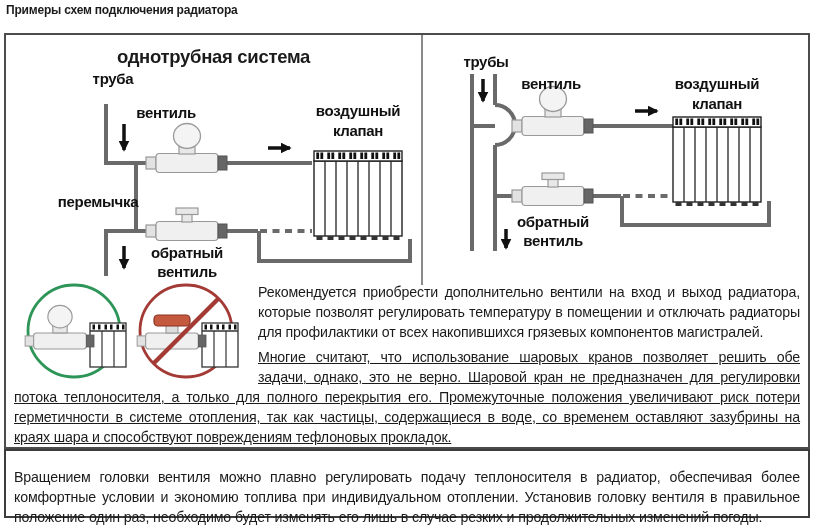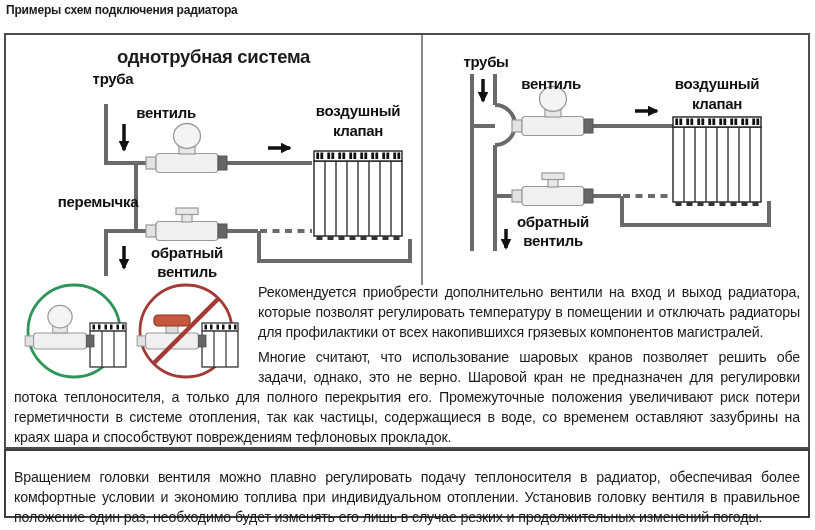--- a/index.html
+++ b/index.html
@@ -12,21 +12,21 @@
   .vdivider { position:absolute; left:415px; top:0; width:2px; height:250px; background:#8a8a8a; }
   .panel { position:absolute; top:6px; height:242px; }
   .panel-left  { left:0; width:415px; }
   .panel-right { left:419px; width:387px; }
   .panel-title { text-align:center; font-size:18.5px; font-weight:bold; padding-top:5px; letter-spacing:-0.3px; }
   svg.diag { display:block; }
   svg text { font-family:"Liberation Sans", sans-serif; font-weight:bold; font-size:15px; fill:#111; letter-spacing:-0.3px; }
   .lower { padding:2px 8px 8px 8px; font-size:14.2px; line-height:20px; text-align:justify; letter-spacing:-0.15px; }
   .icons-float { float:left; width:238px; height:104px; margin-right:6px; }
   .p1 { margin:3px 0 5px 0; }
-  .p2 { margin:0; }
+  .p2 { margin:0;text-decoration:underline; }
   .box2 { position:absolute; left:4px; top:449px; width:806px; height:69px;
           border:2px solid #3d3d3d; background:#fff; padding:16px 8px;
           font-size:14.2px; line-height:20px; text-align:justify; letter-spacing:-0.15px; }
   .pipe { stroke:#6a6a6a; stroke-width:4; fill:none; }
   .pipe-d { stroke:#6a6a6a; stroke-width:4; fill:none; stroke-dasharray:7 5.5; }
   .arr { stroke:#111; stroke-width:3.5; fill:none; }
 </style>
 </head>
 <body>
 

